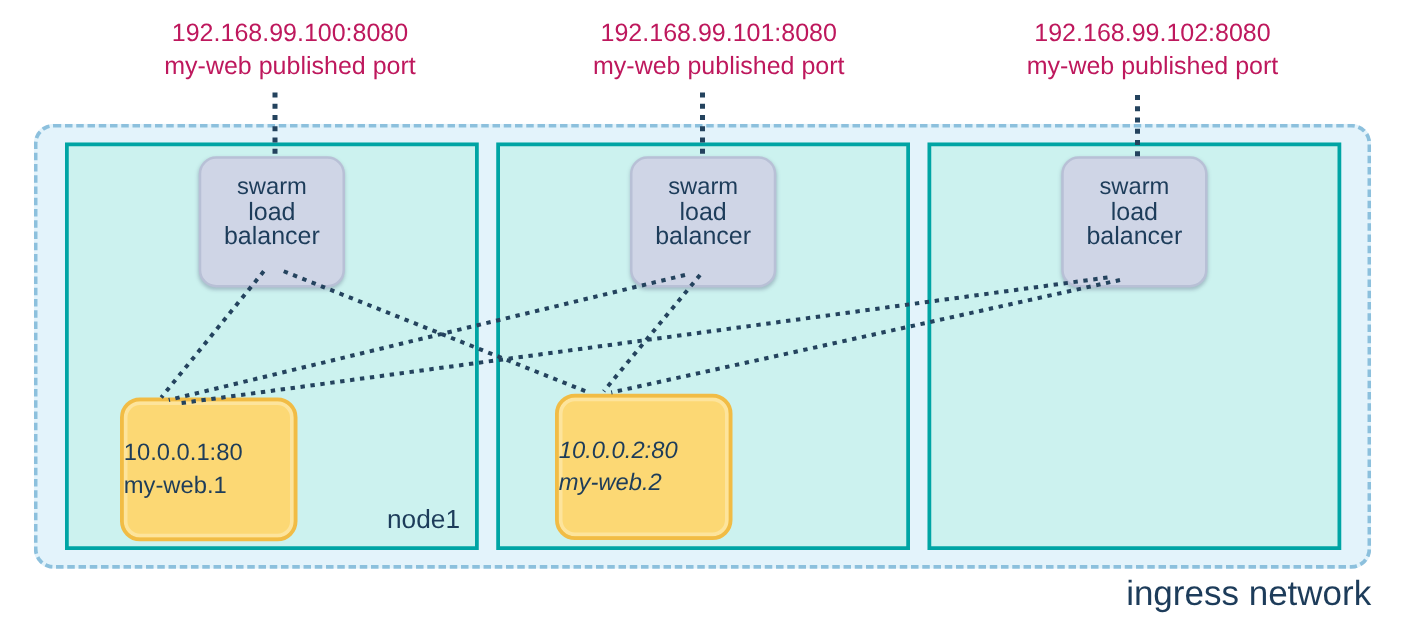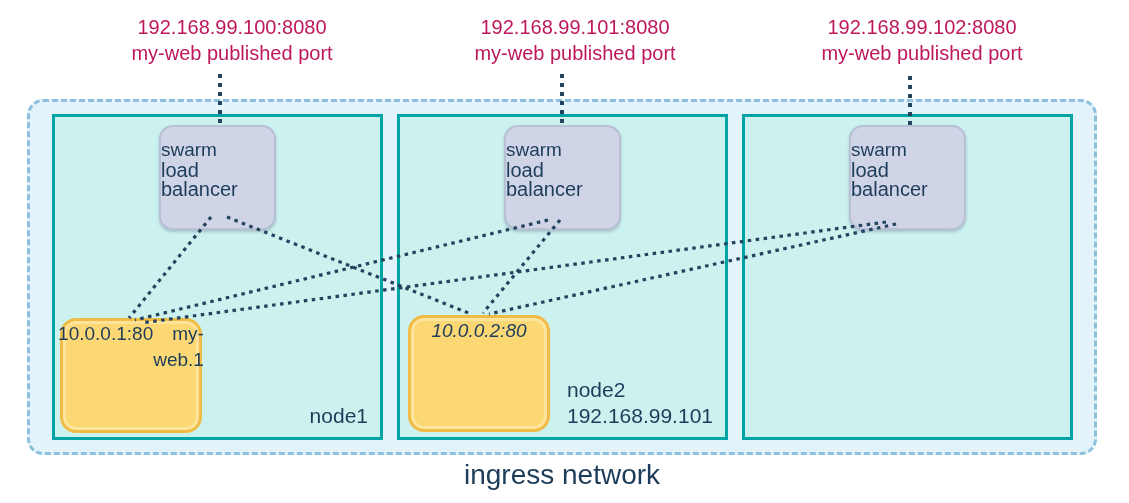--- a/index.html
+++ b/index.html
@@ -25,21 +25,21 @@
   .ingress-box{
     position:absolute;left:27px;top:99px;
     width:1064px;height:350px;
     background:#e3f3fb;
     border:3px dashed #8cc0dd;
     border-radius:16px;
     z-index:0;
   }
   .ingress-caption{
     position:absolute;left:27px;top:458px;width:1070px;
-    text-align:center;font-size:28px;line-height:34px;
+    text-align:right;font-size:28px;line-height:34px;
     color:#1d3c5a;z-index:3;
   }
 
   
   .node{
     position:absolute;top:114px;
     width:325px;height:320px;
     background:#ccf2ef;
     border:3px solid #00a4a4;
     z-index:1;
@@ -55,37 +55,37 @@
   }
 
   
   .lb{
     position:absolute;top:8px;left:104px;
     width:113px;height:90px;
     background:#cfd5e6;
     border:2px solid #b8c0d6;
     border-radius:14px;
     box-shadow:0 2px 3px rgba(90,100,130,0.35);
-    text-align:left;
+    text-align:center;
     padding-top:11px;box-sizing:content-box;
     z-index:3;
   }
   .lb-top{font-size:19px;line-height:23px;color:#1d3c5a;}
   .lb-line{font-size:20px;line-height:19px;color:#1d3c5a;}
 
   
   .task{
     position:absolute;
     background:#fcd874;
     border:3px solid #f1bc45;
     border-radius:16px;
     box-shadow:inset 0 0 0 3px #fde49c;
-    text-align:right;
+    text-align:left;
     z-index:3;
-    display:flex;justify-content:center;
+    display:flex;flex-direction:column;justify-content:center;margin-left:36px;
   }
   .task-1{left:5px;top:201px;width:136px;height:109px;}
   .task-2{left:8px;top:198px;width:136px;height:111px;font-style:italic;}
   .task div{font-size:19px;line-height:26px;color:#1d3c5a;}
 
   
   .wires{
     position:absolute;left:0;top:0;z-index:2;
     pointer-events:none;
   }
@@ -134,24 +134,21 @@
   </div>
 
   <div class="node node-2">
     <div class="lb">
       <div class="lb-top">swarm</div>
       <div class="lb-line">load</div>
       <div class="lb-line">balancer</div>
     </div>
     <div class="task task-2">
       <div>10.0.0.2:80</div>
-    </div>
-    <div class="node-label">
-      <div>node2</div>
-      <div>192.168.99.101</div>
+      <div>my-web.2</div>
     </div>
   </div>
 
   <div class="node node-3">
     <div class="lb">
       <div class="lb-top">swarm</div>
       <div class="lb-line">load</div>
       <div class="lb-line">balancer</div>
     </div>
     <div class="node-label">

